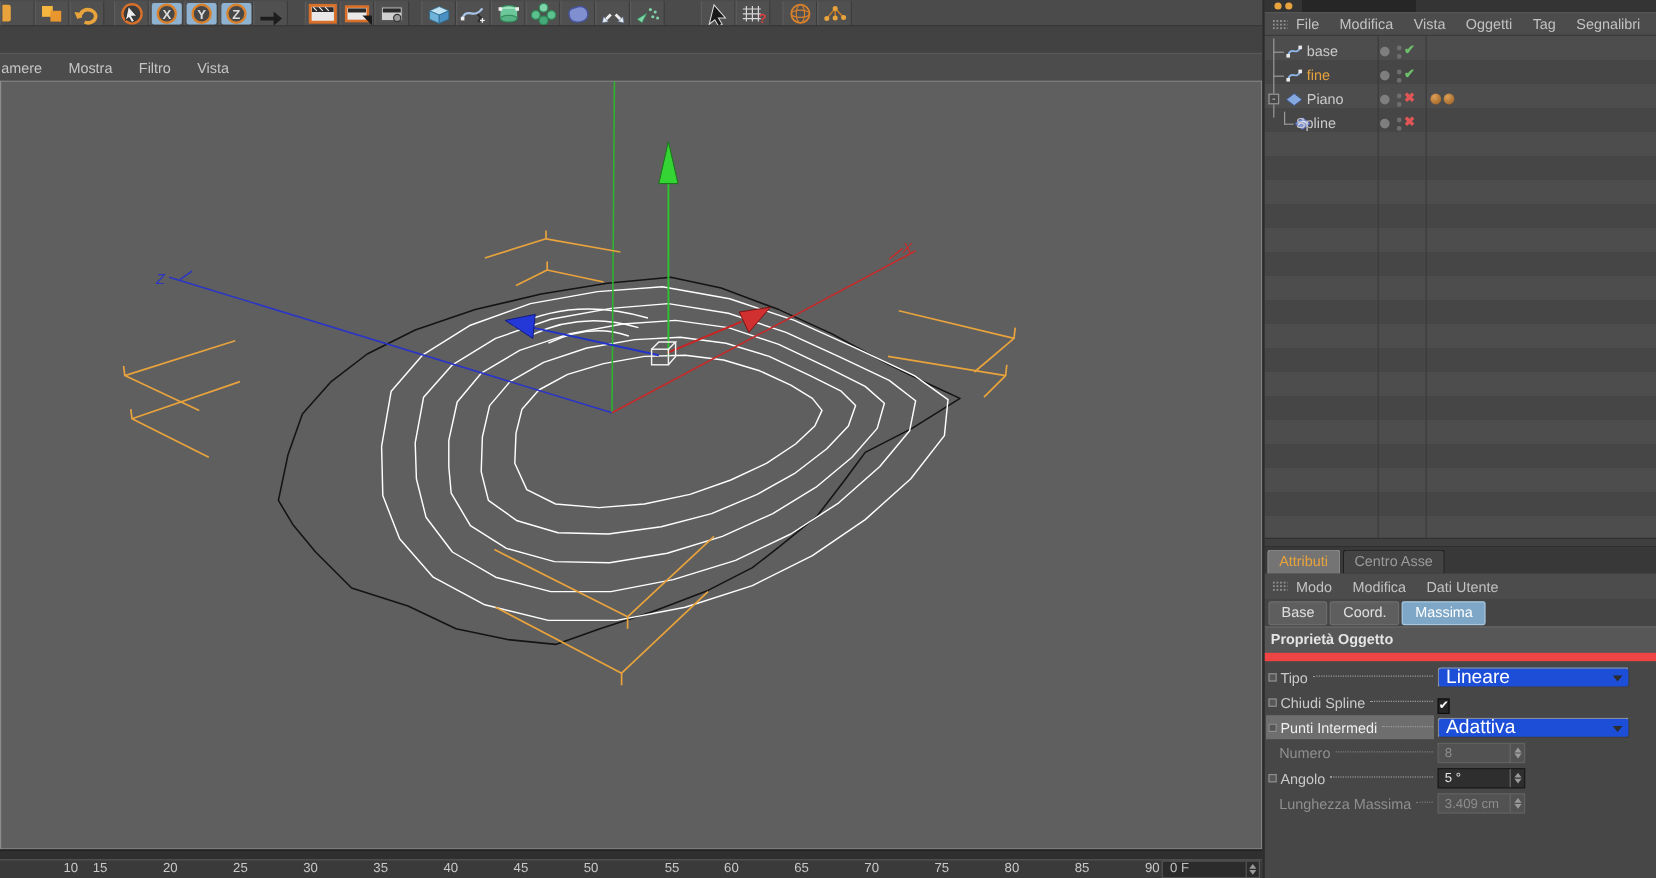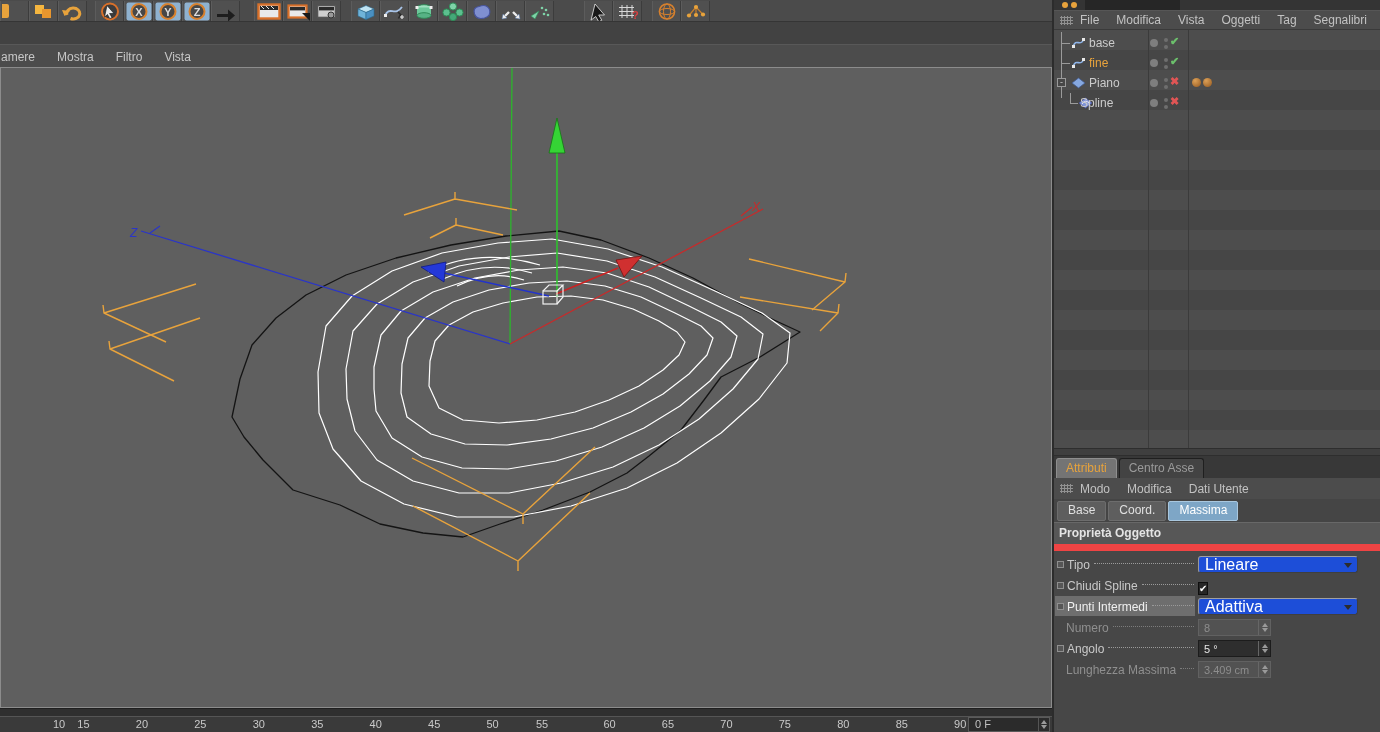--- a/index.html
+++ b/index.html
@@ -367,21 +367,21 @@
     </div>
   <span class="tick" style="left: 15px; margin-left: 44px;">10</span>
       <span class="tick" style="left: 83.45px;">15</span>
       <span class="tick" style="left: 141.9px;">20</span>
       <span class="tick" style="left: 200.35px;">25</span>
       <span class="tick" style="left: 258.8px;">30</span>
       <span class="tick" style="left: 317.25px;">35</span>
       <span class="tick" style="left: 375.7px;">40</span>
       <span class="tick" style="left: 434.15px;">45</span>
       <span class="tick" style="left: 492.6px;">50</span>
-      <span class="tick" style="left: 542px;">55</span>
+      <span class="tick" style="left: 560px;">55</span>
       <span class="tick" style="left: 609.5px;">60</span>
       <span class="tick" style="left: 667.95px;">65</span>
       <span class="tick" style="left: 726.4px;">70</span>
       <span class="tick" style="left: 784.85px;">75</span>
       <span class="tick" style="left: 843.3px;">80</span>
       <span class="tick" style="left: 901.75px;">85</span>
       <span class="tick" style="left: 960.2px;">90</span>
     </div>
 
   <div class="rightpanel">

